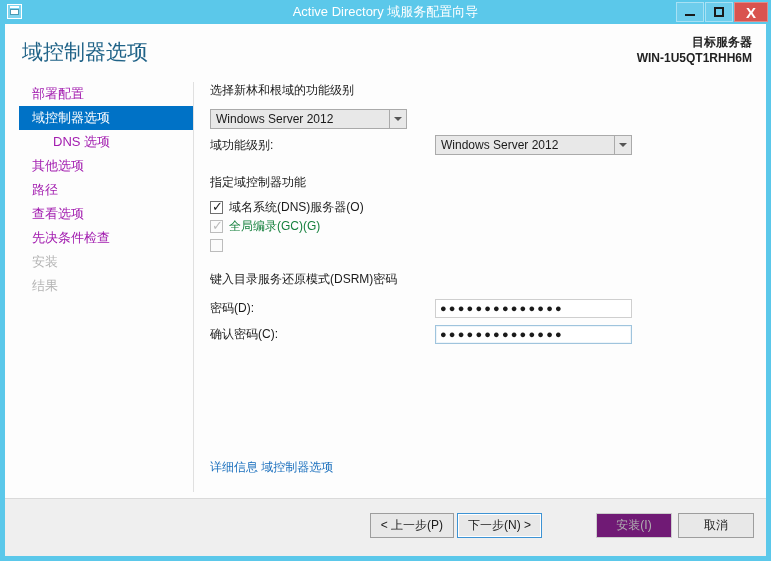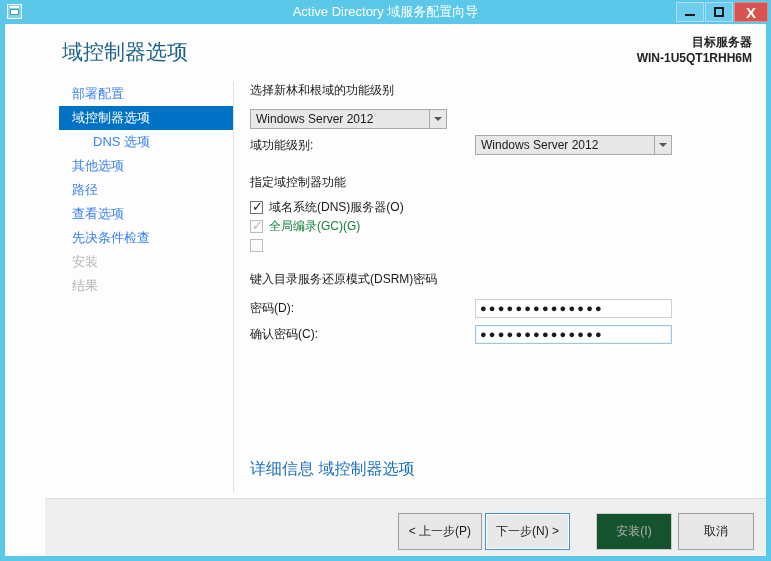--- a/index.html
+++ b/index.html
@@ -77,21 +77,20 @@
   .winbtn .maxglyph { display:block; width: 10px; height: 10px; border: 2px solid #1a1a1a; }
   .winbtn.close .xglyph { font-size: 15px; font-weight: bold; color: #ffffff; line-height: 1; }
 
   
   #client {
     position: relative;
     width: 761px;
     height: 532px;
     background: #fdfdfd;
     overflow: hidden;
-    padding-left: 40px;
   }
 
   
   #header {
     position: relative;
     height: 58px;
     background: #fdfdfd;
   }
   #page-title {
     position: absolute;
@@ -126,21 +125,21 @@
   #sidebar {
     position: absolute;
     left: 0; top: 0;
     width: 188px;
   }
   .nav-item {
     height: 24px;
     line-height: 24px;
     padding-left: 27px;
     font-size: 13px;
-    color: #3b82f6;
+    color: #a21caf;
     white-space: nowrap;
   }
   .nav-item.indent { padding-left: 48px; }
   .nav-item.selected {
     background: #0072c6;
     color: #ffffff;
     margin-left: 14px;
     padding-left: 13px;
     width: 174px;
   }
@@ -239,56 +238,56 @@
     line-height: 17px;
     overflow: hidden;
     white-space: nowrap;
   }
   .pw-input.focused { border: 1px solid #9fc4dd; box-shadow: inset 0 0 0 1px #eef5fa; }
 
   #more-info {
     position: absolute;
     left: 205px;
     top: 377px;
-    font-size: 16px;
+    font-size: 12px;
     color: #1a6fbd;
     cursor: pointer;
   }
   #more-info .seg { text-decoration: none; }
 
   
   #footer {
     position: relative;
     height: 58px;
     background: #efefef;
     border-top: 1px solid #dadada;
   }
   #footer-inner {
     position: absolute;
     right: 12px; top: 14px;
     display: flex;
     align-items: center;
   }
   .btn {
-    height: 37px;
+    height: 25px;
     min-width: 76px;
     padding: 0 10px;
     font-size: 12px;
     color: #1a1a1a;
     background: #e8e8e8;
     border: 1px solid #9d9d9d;
     display: flex; align-items: center; justify-content: center;
     white-space: nowrap;
   }
   .btn.default {
     border: 1px solid #3d93d4;
     background: #e8e8e8;
     box-shadow: inset 0 0 0 1px #ffffff;
   }
-  .btn.disabled { color: #b0b0b0; border-color: #cccccc; background: #14532d; }
+  .btn.disabled { color: #b0b0b0; border-color: #cccccc; background: #701a75; margin-left: 28px; }
   .gap-sm { width: 3px; }
   .gap-lg { width: 26px; }
   .gap-md { width: 6px; }
 </style>
 </head>
 <body>
 
 <div id="window">
 
   <div id="titlebar">

